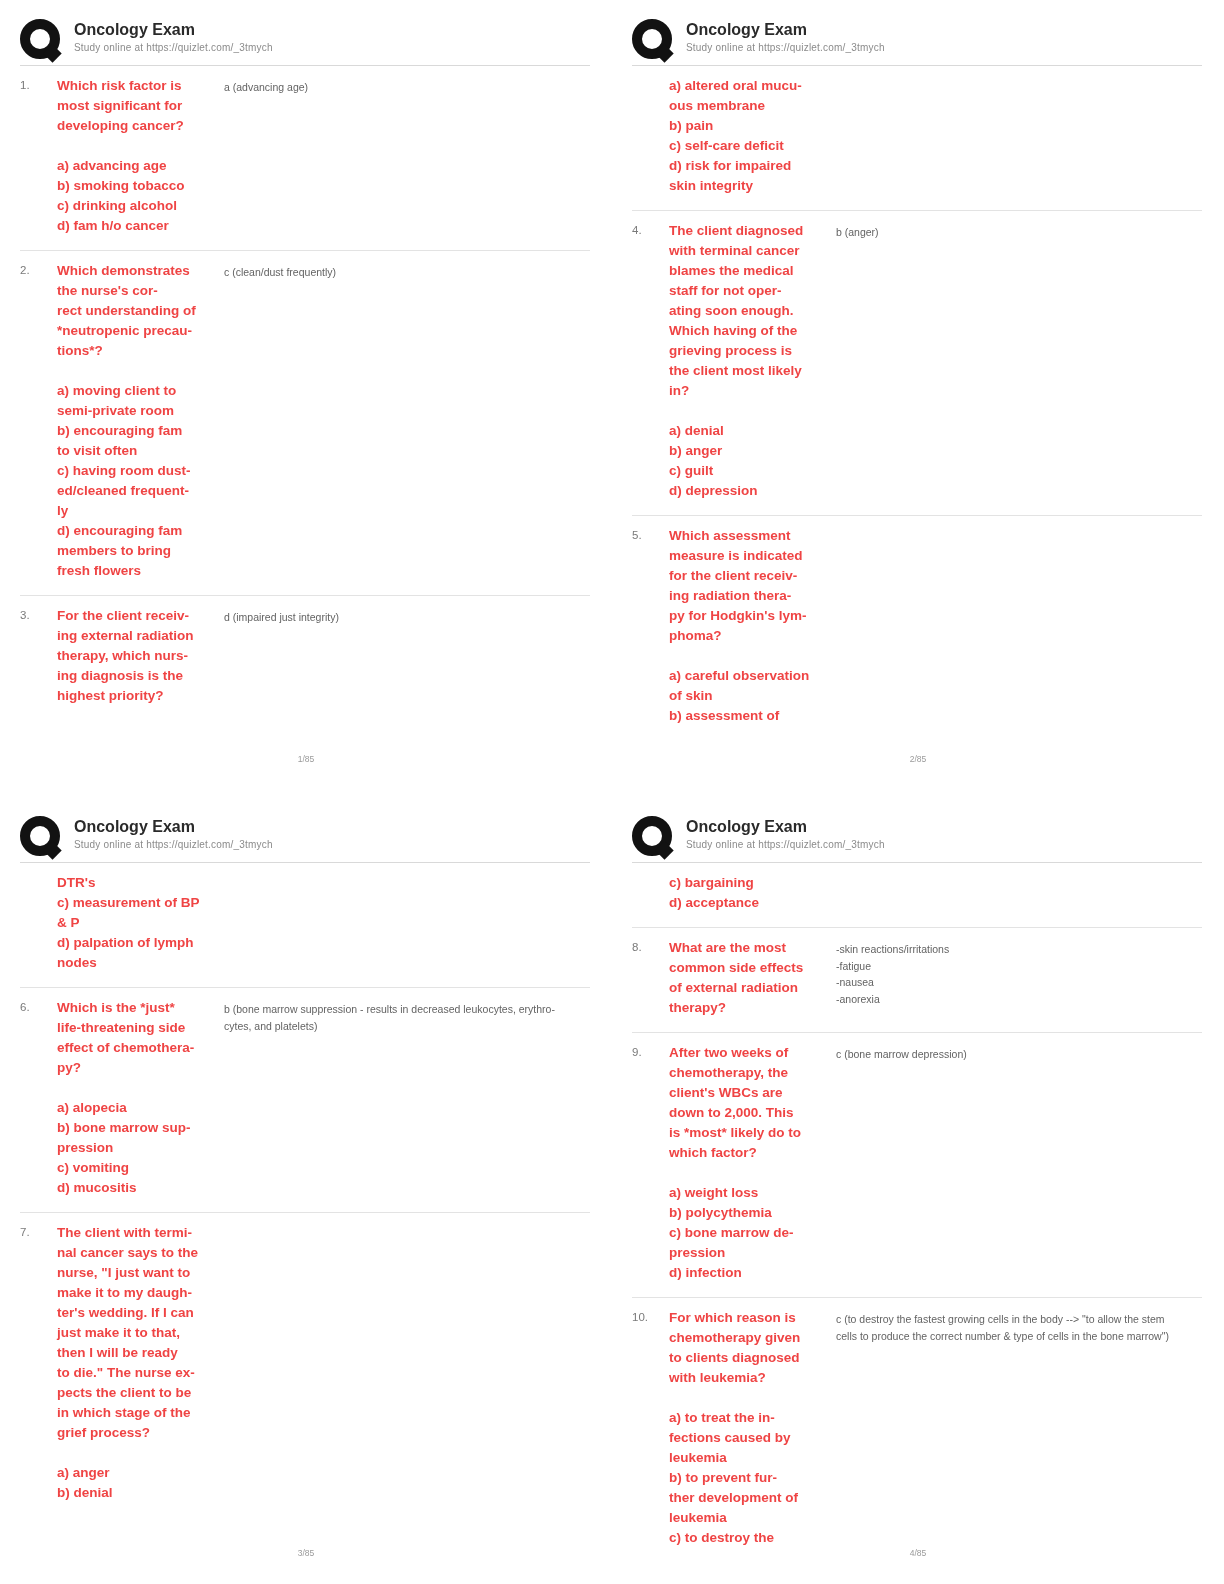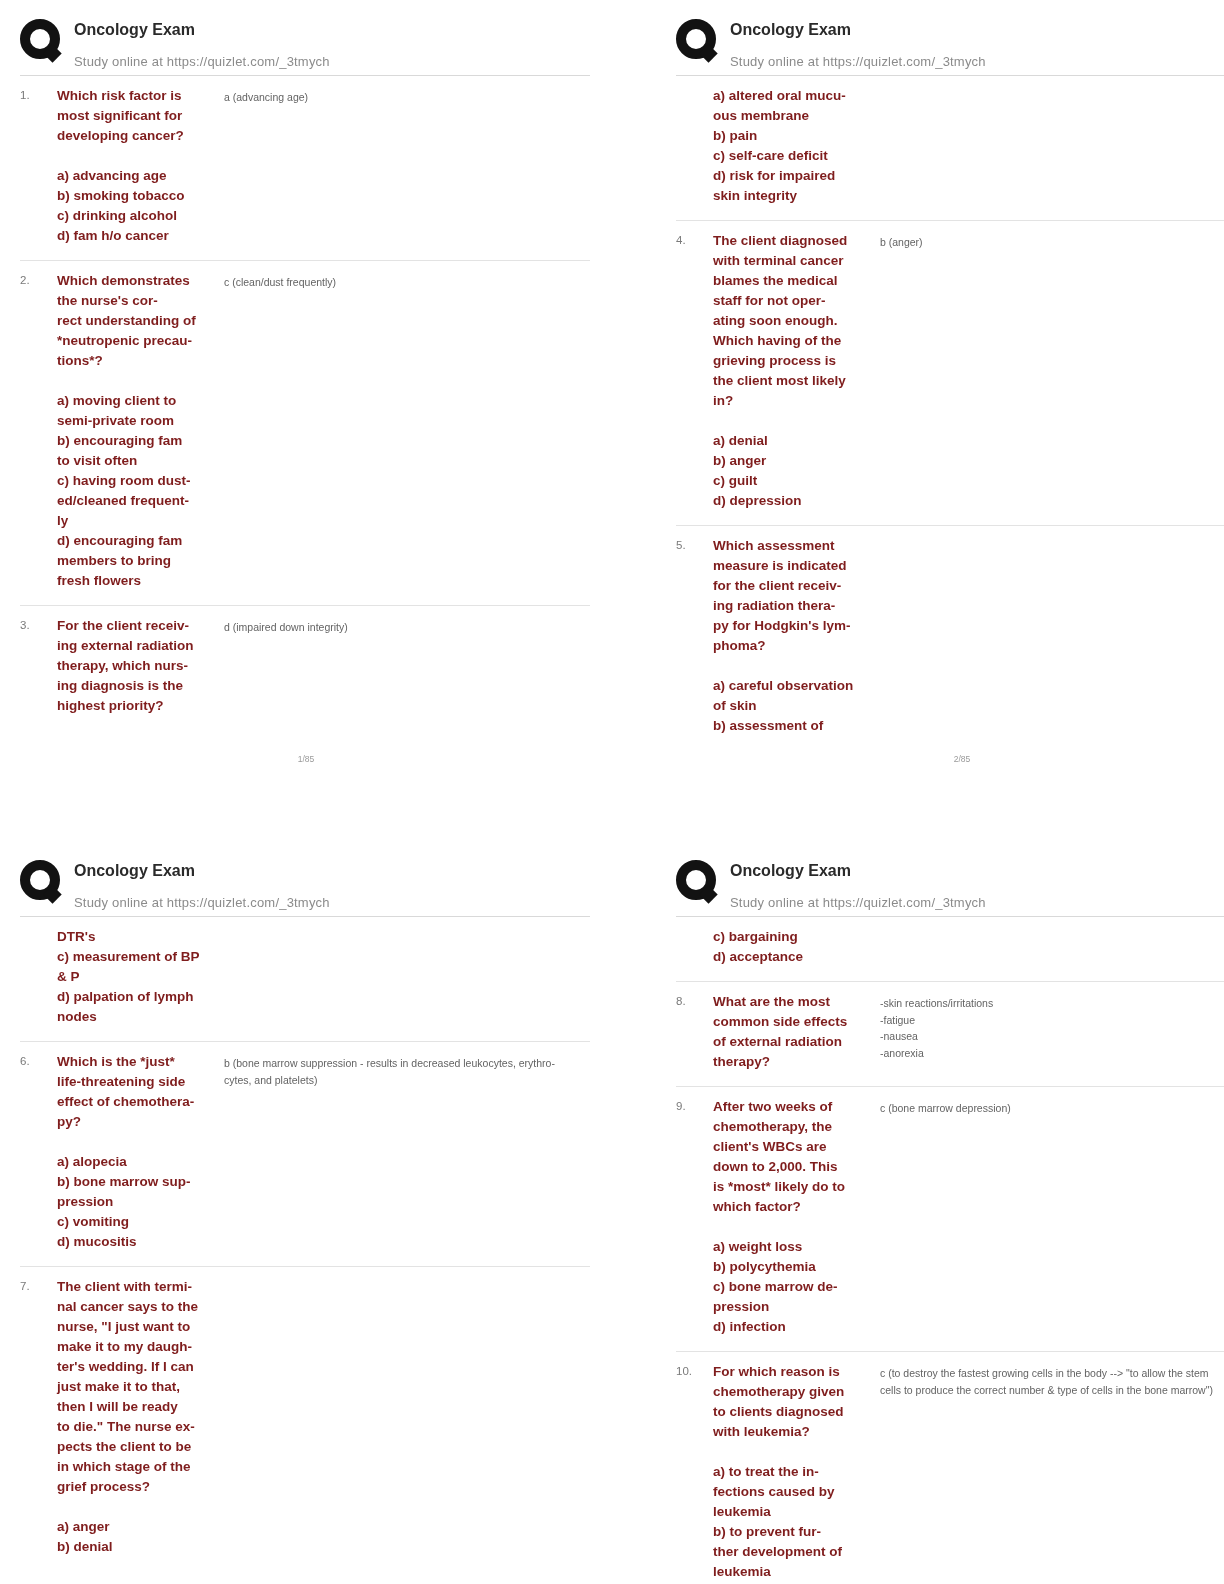--- a/index.html
+++ b/index.html
@@ -1,34 +1,34 @@
 <!DOCTYPE html>
 <html><head>
 <meta charset="utf-8">
 <style>
   html,body{margin:0;padding:0;background:#ffffff;}
   body{width:1224px;height:1584px;font-family:"Liberation Sans",sans-serif;color:#1f1f1f;position:relative;}
-  .sheet{display:grid;grid-template-columns:612px 612px;grid-template-rows:792px 792px;width:1084px;height:1584px;gap:44px;}
+  .sheet{display:grid;grid-template-columns:612px 612px;grid-template-rows:792px 792px;width:1084px;height:1584px;}
   .page{position:relative;box-sizing:border-box;padding:18px 22px 0 20px;overflow:hidden;}
   .page.bottom{padding-top:23px;}
   
   .hdr{display:flex;align-items:flex-start;margin-bottom:6px;}
   .logo{position:relative;width:40px;height:40px;flex:0 0 40px;margin-top:1px;}
   .logo .ring{box-sizing:border-box;width:40px;height:40px;border-radius:50%;border:10px solid #121212;}
   .logo .tail{position:absolute;right:1px;bottom:-1px;width:13px;height:13px;background:#121212;transform:rotate(45deg);}
   .hdr-text{margin-left:14px;padding-top:2px;}
   .hdr-title{font-size:16px;font-weight:bold;color:#2a2a2a;line-height:19px;}
-  .hdr-sub{font-size:13px;color:#8b8b8b;margin-top:15px;letter-spacing:.2px;}
+  .hdr-sub{font-size:10px;color:#8b8b8b;margin-top:3px;letter-spacing:.2px;}
   .hdr-rule{border:none;border-top:1px solid #d9d9d9;margin:4px 0 0 0;}
   
   .qlist{margin-top:0;}
   .block{display:grid;grid-template-columns:37px 161px 1fr;padding:10px 0 14px 0;}
   .block + .block{border-top:1px solid #e3e3e3;}
   .qnum{font-size:11.5px;color:#7a7a7a;padding-top:3px;}
-  .qterm{font-size:13.5px;line-height:20px;font-weight:bold;color:#7f1d1d;white-space:pre-line;}
+  .qterm{font-size:13.5px;line-height:20px;font-weight:bold;color:#ef4444;white-space:pre-line;}
   .qans{font-size:10.5px;line-height:16.5px;color:#636363;white-space:pre-line;padding-top:3px;padding-left:6px;}
   
   .pfoot{position:absolute;left:0;right:0;bottom:28px;text-align:center;font-size:8.5px;color:#9a9a9a;}
   .page.bottom .pfoot{bottom:26px;}
 </style>
 </head>
 <body>
 
 <div class="sheet">
 
@@ -77,21 +77,21 @@
 fresh flowers</div>
     <div class="qans">c (clean/dust frequently)</div>
   </div>
         <div class="block">
     <div class="qnum">3.</div>
     <div class="qterm">For the client receiv-
 ing external radiation
 therapy, which nurs-
 ing diagnosis is the
 highest priority?</div>
-    <div class="qans">d (impaired down integrity)</div>
+    <div class="qans">d (impaired just integrity)</div>
   </div>
       </div>
     <div class="pfoot">1/85</div>
   </div>
 
   <div class="page">
     <div class="hdr">
       <div class="logo">
           <div class="ring"></div>
           <div class="tail"></div>

